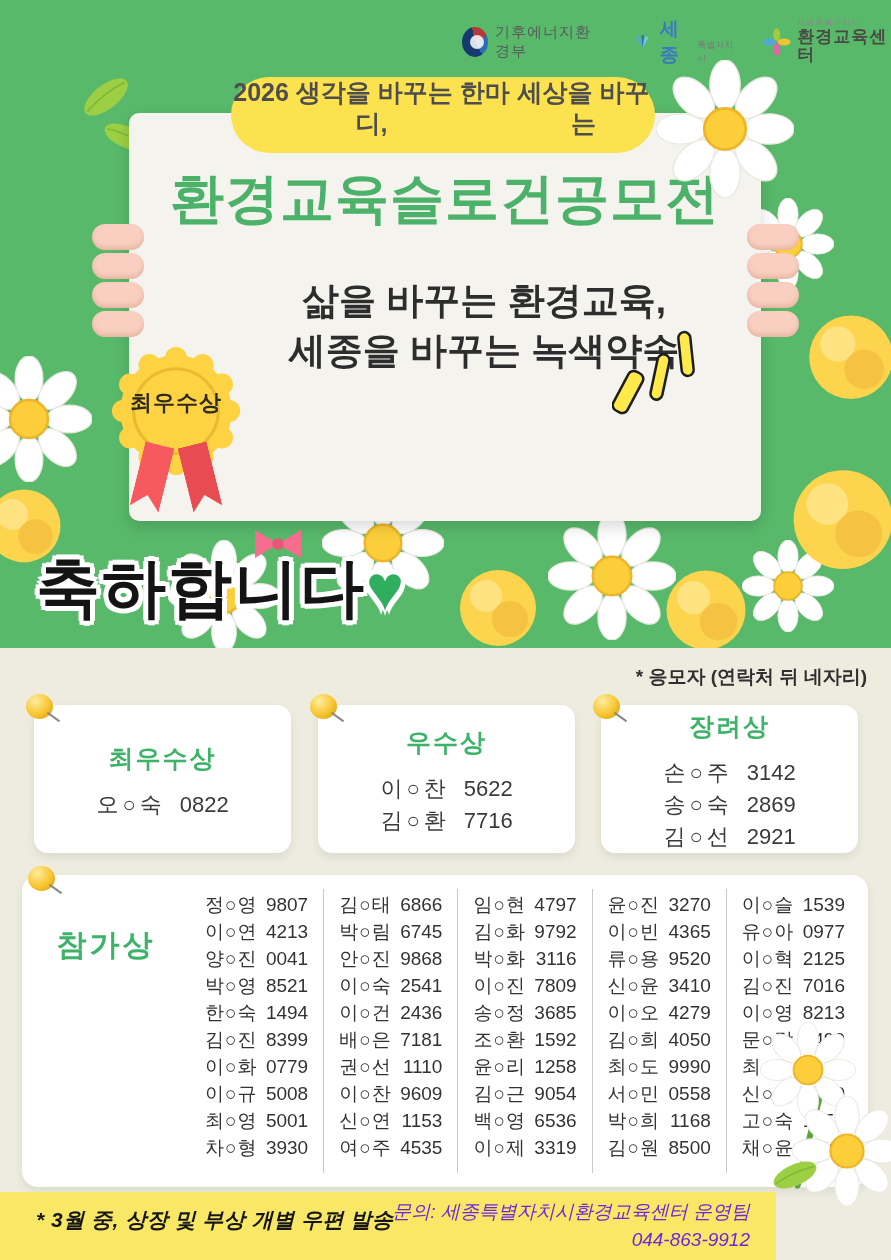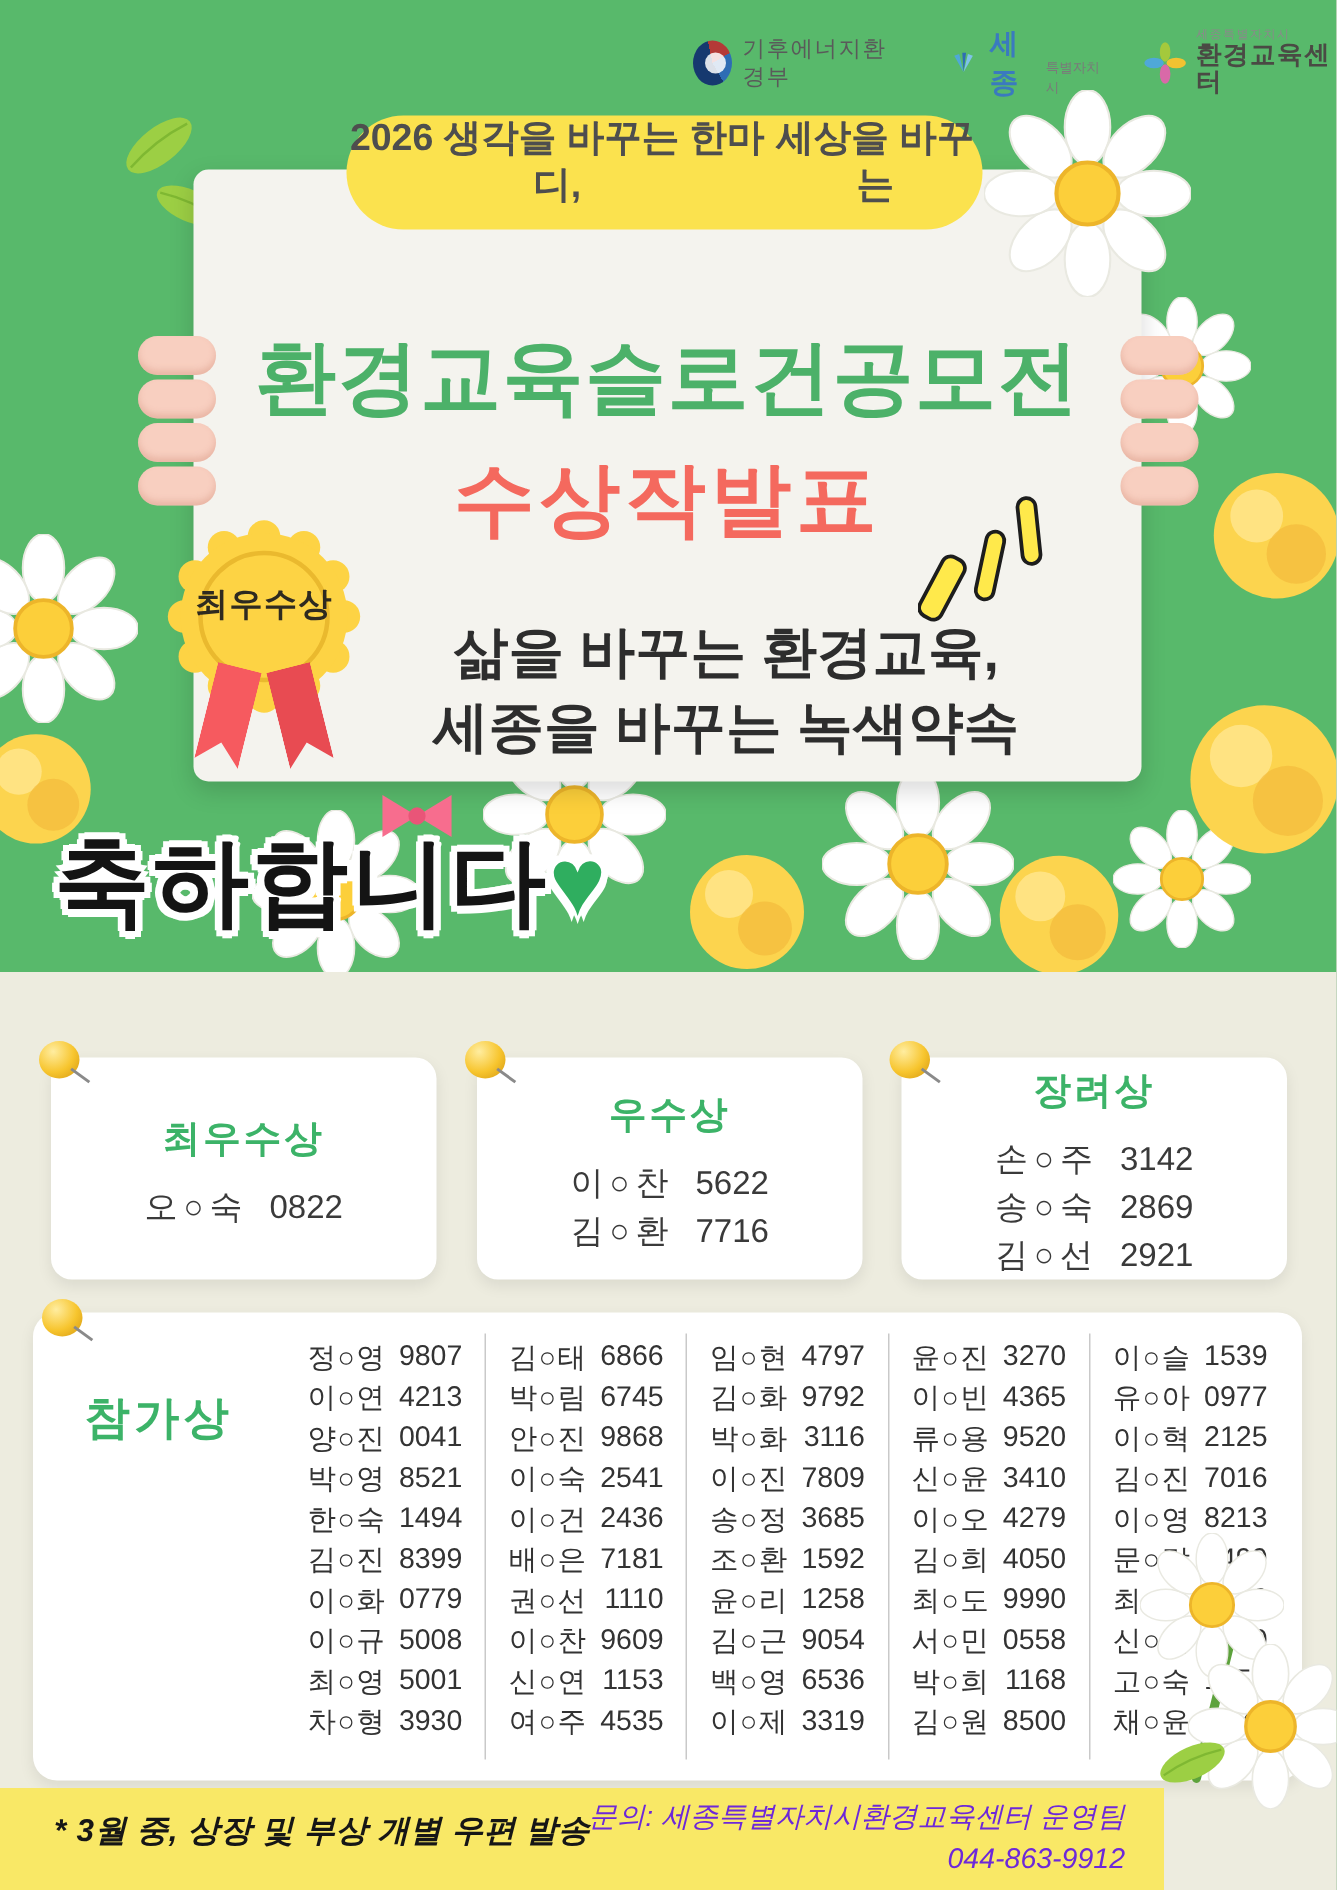--- a/index.html
+++ b/index.html
@@ -22,21 +22,21 @@
   .sejong-sub { font-size:9px; color:#7a7a7a; padding-bottom:3px; }
   .center-wrap { display:flex; align-items:center; gap:6px; }
   .center-text { display:flex; flex-direction:column; line-height:1.1; }
   .center-top { font-size:8px; color:#8a8a8a; letter-spacing:1px; }
   .center-label { font-size:17px; font-weight:bold; color:#4a4a44; letter-spacing:1px; }
 
   .badge-pill { position:absolute; left:231px; top:77px; width:424px; height:76px; background:#fbe24e; border-radius:40px; z-index:4; display:flex; flex-direction:row; justify-content:center; text-align:center; }
   .badge-pill span { font-size:25px; font-weight:bold; color:#4e4e4e; line-height:1.25; }
 
   .white-card { position:absolute; left:129px; top:113px; width:632px; height:408px; background:#f4f3ee; border-radius:10px; box-shadow:0 6px 16px rgba(0,0,0,.15); z-index:2; text-align:center; }
-  .title-green { margin-top:103px; font-size:54px; font-weight:bold; color:#4cb169; letter-spacing:1px; }
+  .title-green { margin-top:50px; font-size:54px; font-weight:bold; color:#4cb169; letter-spacing:1px; }
   .title-coral { margin-top:8px; font-size:54px; font-weight:bold; color:#f4695e; letter-spacing:3px; }
   .slogan { margin-top:40px; padding-left:78px; font-size:37px; font-weight:bold; color:#2d2d2d; line-height:1.35; }
 
   .medal { position:absolute; left:101px; top:336px; width:150px; height:190px; z-index:5; }
   .ribbon { position:absolute; top:108px; width:30px; height:66px; background:#f65a5f; clip-path:polygon(0 0,100% 0,100% 100%,50% 78%,0 100%); }
   .ribbon.l { left:36px; transform:rotate(14deg); }
   .ribbon.r { left:84px; transform:rotate(-14deg); background:#e84b52; }
   .medal-label { position:absolute; left:0; top:52px; width:150px; text-align:center; font-size:22px; font-weight:bold; color:#2e2a20; letter-spacing:1px; }
 
   .sparkles { position:absolute; left:612px; top:316px; z-index:5; }
@@ -212,21 +212,20 @@
       </div>
     </div>
 
     <div class="badge-pill">
       <span>2026 생각을 바꾸는 한마디,</span>
       <span>세상을 바꾸는</span>
     </div>
 
     <div class="white-card">
       <div class="title-green">환경교육슬로건공모전</div>
-      <div class="title-coral">수상작발표</div>
       <div class="slogan">
         <div>삶을 바꾸는 환경교육,</div>
         <div>세종을 바꾸는 녹색약속</div>
       </div>
     </div>
 
     <div class="hand left">
         <div></div>
         <div></div>
         <div></div>
@@ -269,20 +268,21 @@
         <rect x="42" y="38" width="12" height="46" rx="6" transform="rotate(12 48 61)"></rect>
         <rect x="68" y="16" width="12" height="44" rx="6" transform="rotate(-6 74 38)"></rect>
       </g>
     </svg>
 
     <div class="congrats">
       <span>축하합니다</span><span class="heart">♥</span>
     </div>
   </div>
 
+  <div class="note">* 응모자 (연락처 뒤 네자리)</div>
 
   <div class="pushpin" style="left:26px;top:694px">
       <div class="ball"></div>
       <div class="needle"></div>
     </div>
   <div class="award-card" style="left:34px">
     <div class="award-title">최우수상</div>
     <div>
         <div class="winner-row">
           <span class="w-name">오○숙</span>

